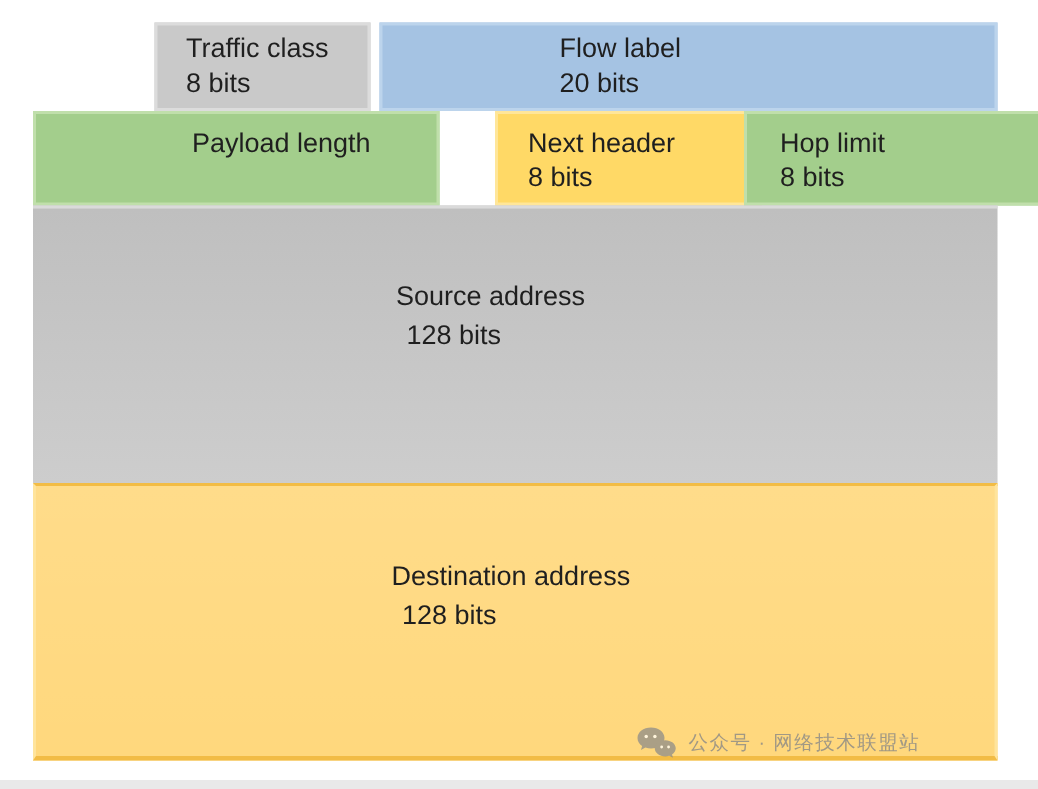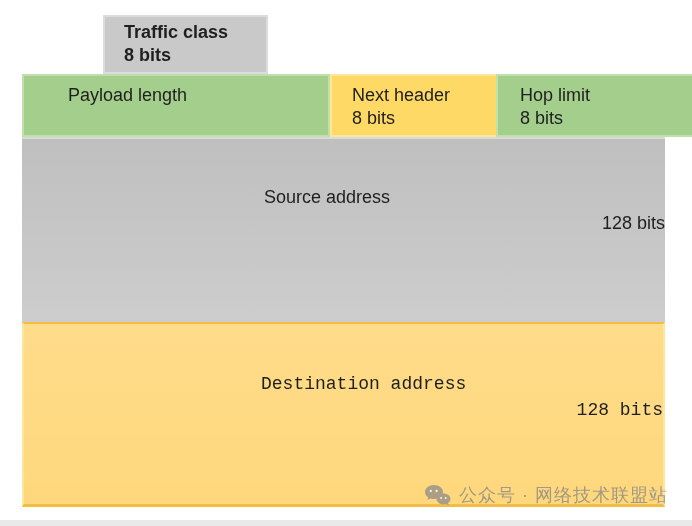--- a/index.html
+++ b/index.html
@@ -14,43 +14,43 @@
 
   .cell{
     position:absolute;box-sizing:border-box;
     color:#1f1f1f;font-size:18px;line-height:23px;
   }
   .txt{display:block;}
   .line{display:block;white-space:nowrap;}
 
   
   .cell.version       {left:0;   top:0;   width:81px;  height:59px; border:2px solid #3d74ab; padding:4px 0 0 5px;}
-  .cell.traffic-class {left:81px; top:0;  width:165px; height:59px; border:2px solid #dcdcdc; padding:4px 0 0 19px;font-weight:bold;}
+  .cell.traffic-class {left:81px; top:0;  width:144px; height:59px; border:2px solid #dcdcdc; padding:4px 0 0 19px;}
   .cell.flow-label    {left:231px;top:0;  width:412px; height:59px; border:2px solid #bcd4ec; padding:4px 0 0 118px;}
   
-  .cell.payload-length{left:0;   top:59px; width:308px; height:63px; border:2px solid #c0dfab; padding:8px 0 0 44px;}
+  .cell.payload-length{left:0;   top:59px; width:271px; height:63px; border:2px solid #c0dfab; padding:8px 0 0 104px;}
   .cell.next-header   {left:308px;top:59px;width:178px; height:63px; border:2px solid #ffe699; padding:8px 0 0 20px;}
   .cell.hop-limit     {left:474px;top:59px;width:199px; height:63px; border:2px solid #c0dfab; padding:8px 0 0 22px;}
   
   .cell.source-address{left:0;top:122px;width:643px;height:185px; border-top:2px solid #dadada;
     padding:45px 0 0 242px; line-height:26px;
     background-image:linear-gradient(rgba(0,0,0,0.035),rgba(255,255,255,0.12));}
   
   .cell.destination-address{left:0;top:307px;width:643px;height:185px;
     border-top:2px solid #f2bc45;border-bottom:3px solid #f2bc45;
     border-left:2px solid #ffe49c;border-right:2px solid #ffe49c;
     padding:47px 0 0 237px; line-height:26px;
     background-image:linear-gradient(rgba(255,255,255,0.10),rgba(255,255,255,0.0));}
-  .indent{margin-left:7px;text-align:right;}
+  .indent{margin-left:7px;}
 
   
   .watermark{
     position:absolute;left:424px;top:482px;height:26px;
     display:flex;align-items:center;gap:8px;
-    color:rgba(135,135,135,0.78);font-size:18px;letter-spacing:1px;white-space:nowrap;
+    color:rgba(135,135,135,0.78);font-size:13px;letter-spacing:1px;white-space:nowrap;
   }
   .wm-icon{flex:0 0 auto;opacity:0.72;display:block;}
 
   
   .bottom-strip{position:absolute;left:0;top:520px;width:692px;height:6px;background:#e9e9e9;}
 </style>
 </head>
 <body>
 
 <div class="stage">
@@ -58,20 +58,26 @@
   <div class="diagram">
 
 
     <div class="cell traffic-class" style="background-color: rgb(201, 201, 201);">
       <span class="txt">
         <span class="line">Traffic class</span>
         <span class="line">8 bits</span>
       </span>
     </div>
 
+    <div class="cell flow-label" style="background-color: rgb(165, 195, 227);">
+      <span class="txt">
+        <span class="line">Flow label</span>
+        <span class="line">20 bits</span>
+      </span>
+    </div>
 
     <div class="cell payload-length" style="background-color: rgb(163, 206, 140);">
       <span class="txt">
         <span class="line">Payload length</span>
       </span>
     </div>
 
     <div class="cell next-header" style="background-color: rgb(255, 217, 102);">
       <span class="txt">
         <span class="line">Next header</span>
@@ -86,21 +92,21 @@
       </span>
     </div>
 
     <div class="cell source-address" style="background-color: rgb(198, 198, 198);">
       <span class="txt">
         <span class="line">Source address</span>
         <span class="line indent">128 bits</span>
       </span>
     </div>
 
-    <div class="cell destination-address" style="background-color: rgb(255, 216, 125); font-family: Liberation Mono, monospace;">
+    <div class="cell destination-address" style="background-color: rgb(255, 216, 125);">
       <span class="txt">
         <span class="line">Destination address</span>
         <span class="line indent">128 bits</span>
       </span>
     </div>
 
   </div>
 
   <div class="watermark">
     <svg class="wm-icon" width="27" height="23" viewBox="0 0 27 23" xmlns="http://www.w3.org/2000/svg">

